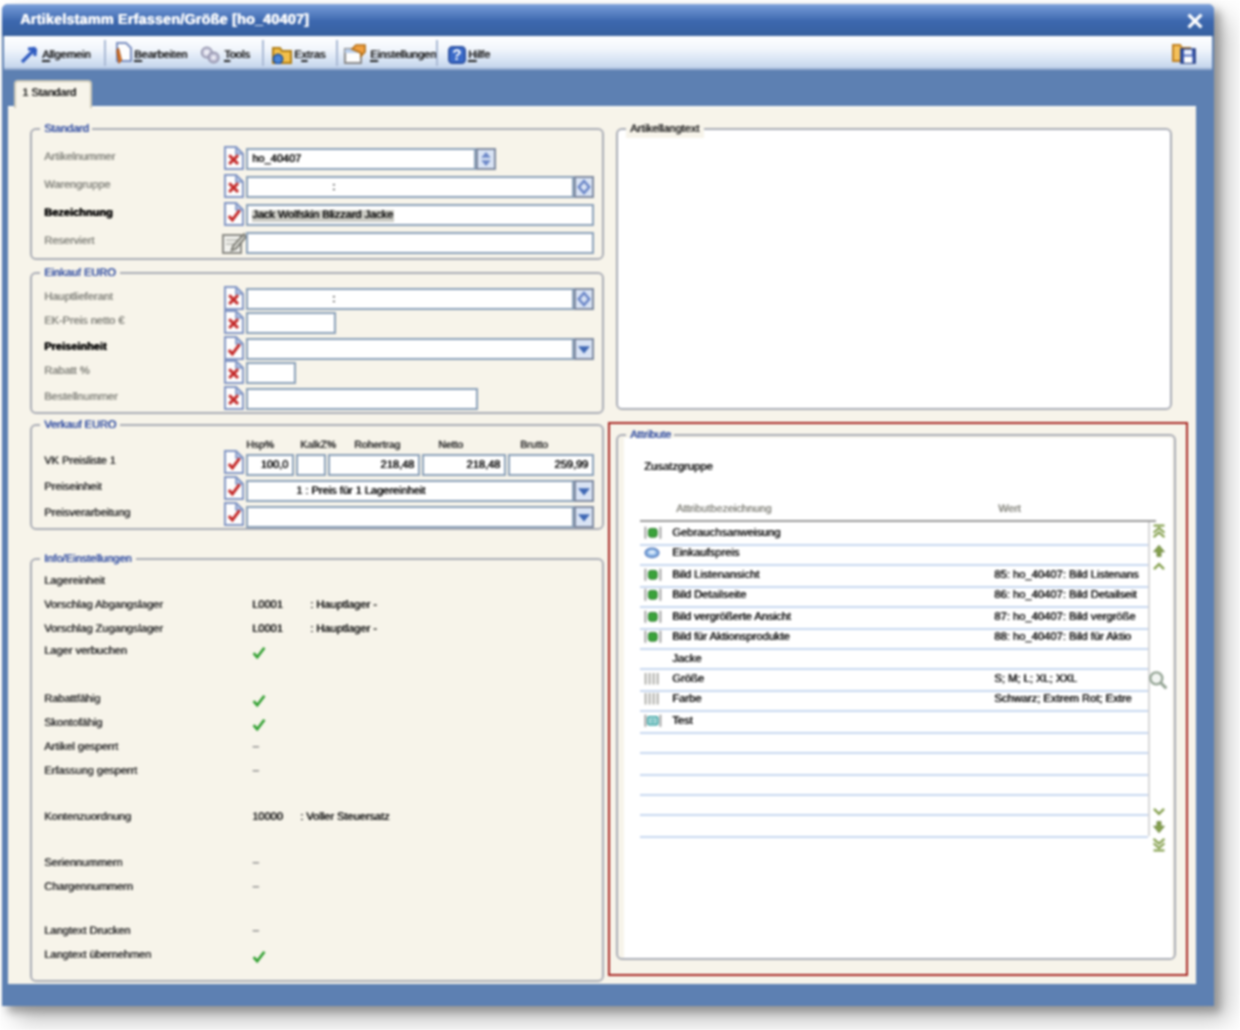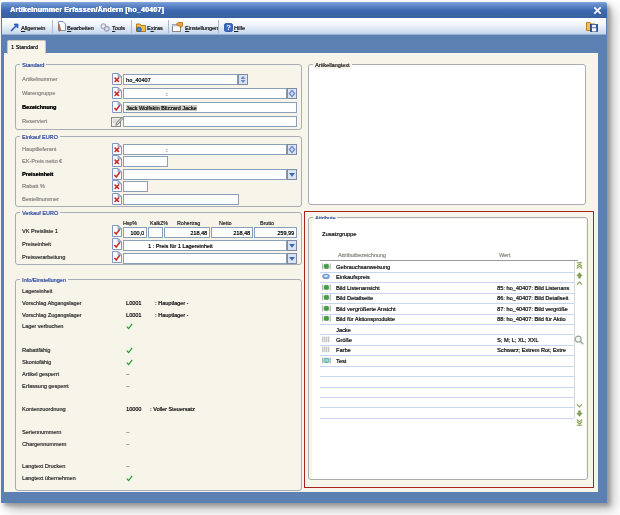--- a/index.html
+++ b/index.html
@@ -10,21 +10,21 @@
 .lbl{position:absolute;font-size:5.5px;line-height:11px;white-space:nowrap}
 .inp{position:absolute;background:#fff;border:1px solid #8aa0b8;height:11px;font-size:5.5px;line-height:9px;color:#111;white-space:nowrap;overflow:hidden}
 .num{text-align:right;padding-right:2px;padding-top:1px}
 .txt{padding-left:2px;padding-top:1px}
 .dsh{position:absolute;font-size:6px;line-height:10px;color:#8a8a8a;letter-spacing:-0.5px}
 .at{position:absolute;font-size:5.6px;line-height:10px;color:#1c1c1c;white-space:nowrap}
 </style></head><body>
 
 <div class="ab" style="left:1px;top:2px;width:606px;height:501px;background:#5d80b2;border-radius:3px 3px 0 0;box-shadow:3px 3px 4px rgba(125,125,125,0.7),7px 7px 12px rgba(140,140,140,0.55)"></div>
 <div class="ab" style="left:1px;top:2px;width:606px;height:16px;border-radius:3px 3px 0 0;background:linear-gradient(180deg,#86a7dc 0%,#6b92d0 12%,#3c67ae 55%,#38619f 100%)"></div>
-<div class="ab" style="left:10px;top:5px;font-size:7.2px;font-weight:bold;color:#ffffff;letter-spacing:0.1px">Artikelnummer Erfassen/Ändern [ho_40407]</div>
+<div class="ab" style="left:10px;top:5px;font-size:7.2px;font-weight:bold;color:#ffffff;letter-spacing:0.1px">Artikelstamm Erfassen/Größe [ho_40407]</div>
 <svg class="ab" style="left:593px;top:6px" width="9" height="9" viewBox="0 0 9 9">
     <path d="M1.3 1.3 L7.7 7.7 M7.7 1.3 L1.3 7.7" stroke="#ffffff" stroke-width="1.7"></path>
   </svg>
 <div class="ab" style="left:2px;top:18px;width:604px;height:17px;background:linear-gradient(180deg,#ffffff 0%,#f2f6fc 40%,#d8e4f4 75%,#c3d4ec 100%);border-bottom:1px solid #98aed0"></div>
 <div class="ab" style="left:21px;top:23px;font-size:5.5px;line-height:10px;color:#222"><u>A</u>llgemein</div>
 <div class="ab" style="left:67px;top:23px;font-size:5.5px;line-height:10px;color:#222"><u>B</u>earbeiten</div>
 <div class="ab" style="left:112px;top:23px;font-size:5.5px;line-height:10px;color:#222"><u>T</u>ools</div>
 <div class="ab" style="left:147px;top:23px;font-size:5.5px;line-height:10px;color:#222">E<u>x</u>tras</div>
 <div class="ab" style="left:185px;top:23px;font-size:5.5px;line-height:10px;color:#222"><u>E</u>instellungen</div>
 <div class="ab" style="left:234px;top:23px;font-size:5.5px;line-height:10px;color:#222"><u>H</u>ilfe</div>

